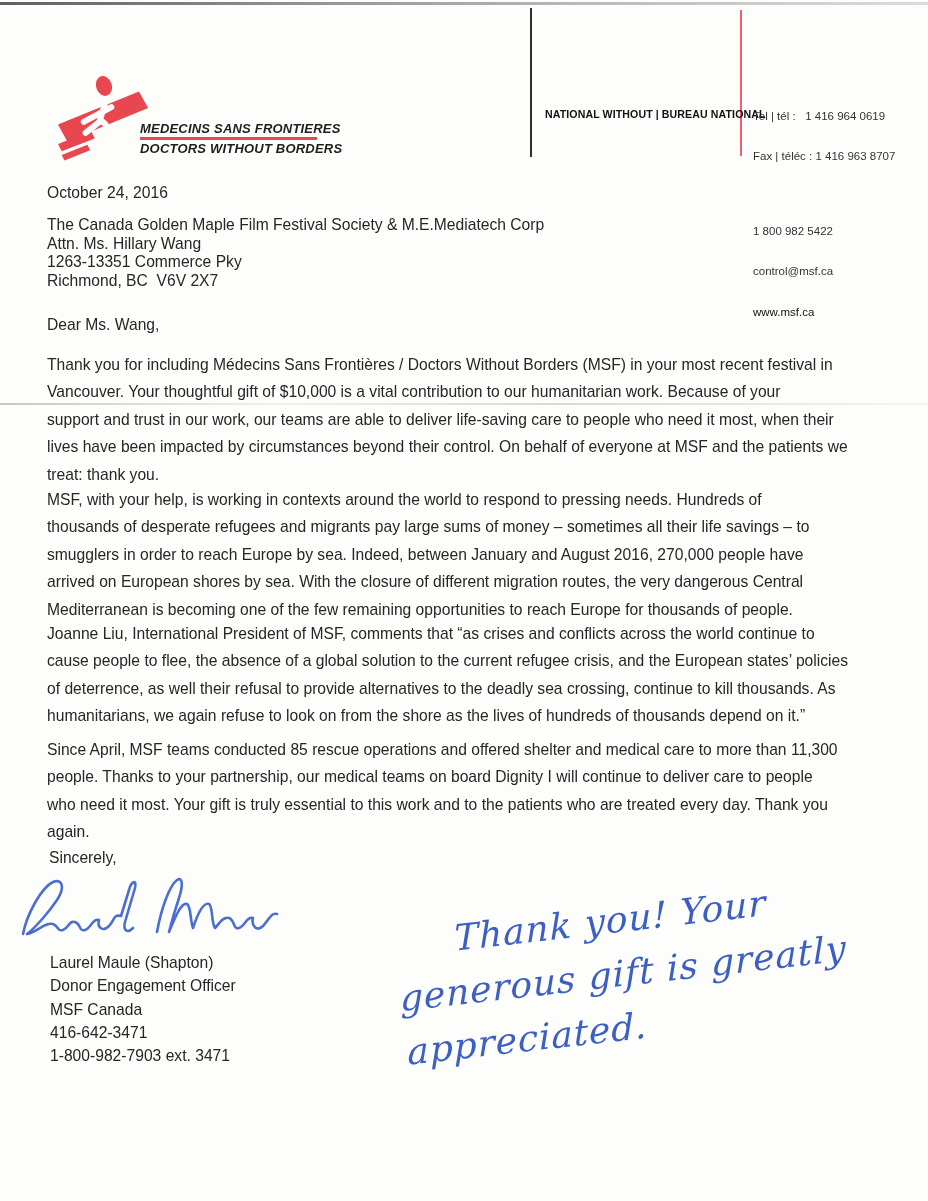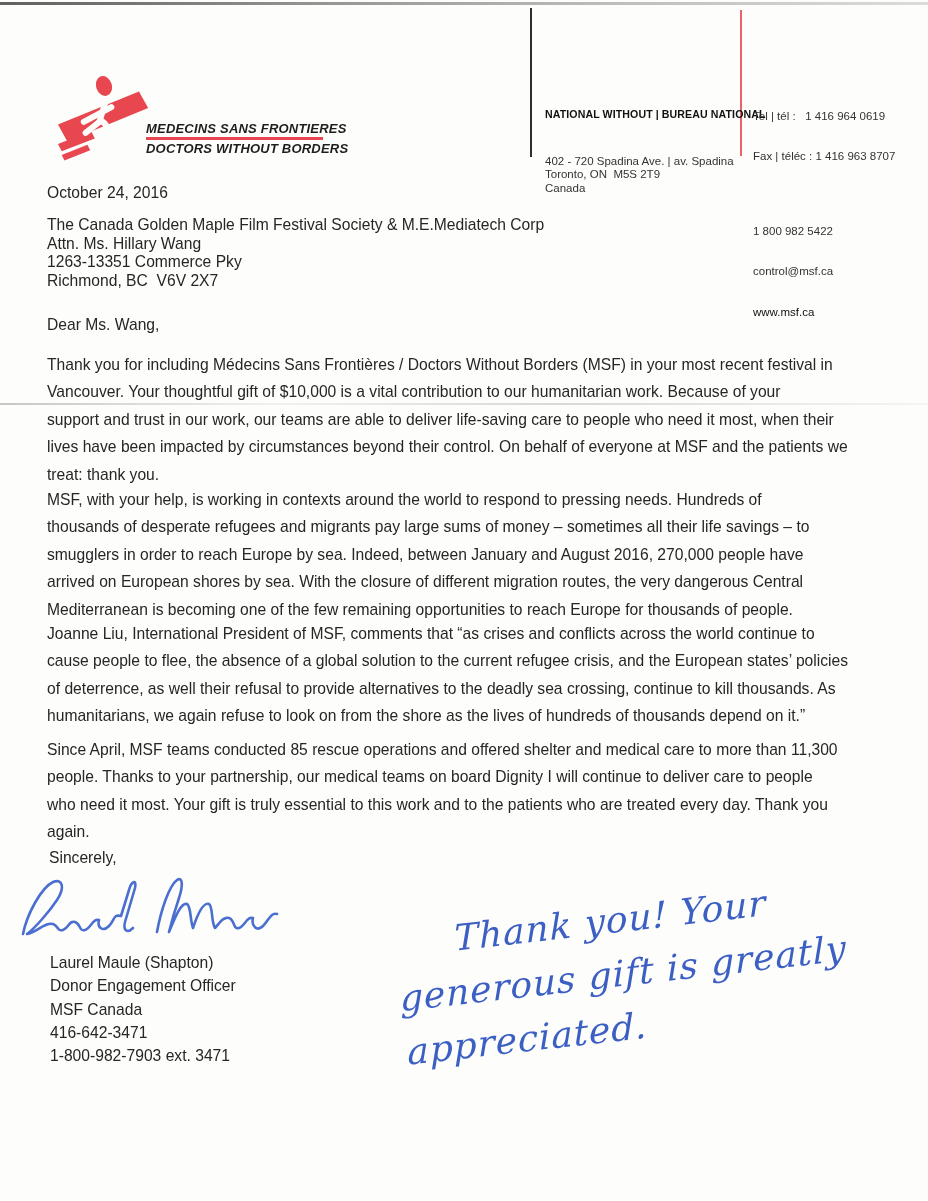--- a/index.html
+++ b/index.html
@@ -9,21 +9,21 @@
 
   
   .scan-top{position:absolute;top:2px;left:0;width:928px;height:3px;opacity:.9;
             background:linear-gradient(90deg,#4f4f4f,#8a8a8a 35%,#b5b5b5 65%,#d8d8d8);}
   .crease{position:absolute;left:0;top:403px;width:928px;height:2px;
           background:linear-gradient(90deg,rgba(110,110,110,.38),rgba(170,170,170,.15) 30%,rgba(130,130,130,.30) 60%,rgba(185,185,185,.12));}
 
   
   .logo{position:absolute;left:58px;top:70px;width:260px;height:95px;}
   .logo-mark{position:absolute;left:0;top:4px;width:92px;height:92px;}
-  .logo-text{position:absolute;left:88px;top:51px;}
+  .logo-text{position:absolute;left:82px;top:51px;}
   .logo-fr,.logo-en{font-style:italic;font-weight:bold;font-size:13px;letter-spacing:.2px;
                     color:#1e1e1e;white-space:nowrap;}
   .logo-rule{height:2.5px;background:var(--brand-red,#e8474f);margin:1px 0;width:177px;}
   .vline{position:absolute;width:2px;}
   .vline-black{left:530px;top:8px;height:149px;background:#2e2e2e;}
   .vline-red{left:740px;top:10px;height:146px;background:var(--brand-red,#e8474f);opacity:.85;}
   .office{left:545px;top:81px;font-size:11.5px;line-height:13.4px;white-space:pre;color:#333;}
   .office-label{font-size:10.6px;font-weight:bold;color:#111;margin-bottom:7px;letter-spacing:.1px;}
   .contact{left:753px;top:83px;font-size:11.5px;line-height:13.4px;white-space:pre;color:#333;}
   .lh-gap{height:8px;}
@@ -76,21 +76,20 @@
       <div class="logo-rule"></div>
       <div class="logo-en">DOCTORS WITHOUT BORDERS</div>
     </div>
   </div>
 
   <div class="vline vline-black"></div>
   <div class="vline vline-red"></div>
 
   <div class="abs office">
     <div class="office-label">NATIONAL WITHOUT | BUREAU NATIONAL</div>
-    <div><div class="line">402 - 720 Spadina Ave. | av. Spadina</div><div class="line">Toronto, ON  M5S 2T9</div><div class="line">Canada</div></div>
   </div>
 
   <div class="abs contact">
     <div>Tel | tél :   1 416 964 0619</div>
     <div>Fax | téléc : 1 416 963 8707</div>
     <div class="lh-gap"></div>
     <div>1 800 982 5422</div>
     <div>control@msf.ca</div>
     <div class="web">www.msf.ca</div>
   </div>

